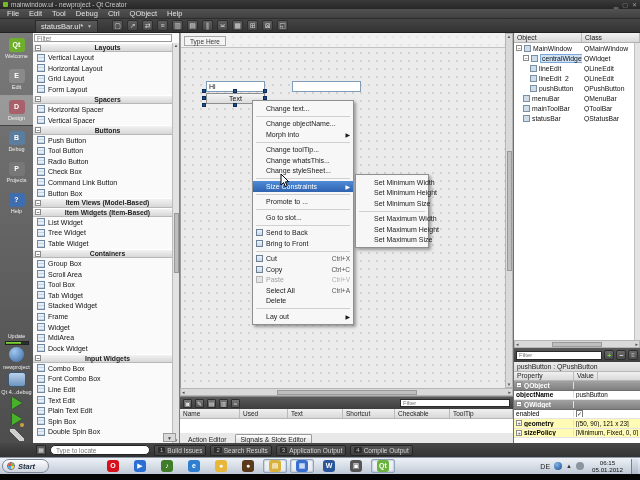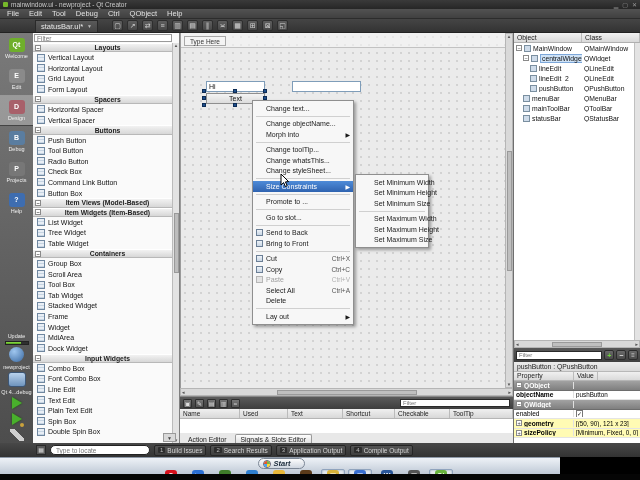--- a/index.html
+++ b/index.html
@@ -132,21 +132,21 @@
 
   
   #locatorbar{left:0;top:443px;width:640px;height:14px;background:linear-gradient(#484848,#333);display:flex;align-items:center;gap:4px;padding-left:36px;}
   #loc-btn{width:10px;height:10px;background:#5a5a5a;border:1px solid #2a2a2a;color:#ddd;font-size:6px;text-align:center;line-height:9px;}
   #loc-input{width:100px;height:10px;border:1px solid #222;border-radius:5px;background:#fff;font-size:6.5px;padding:0 5px;}
   .pane{height:11px;display:flex;align-items:center;gap:2px;background:linear-gradient(#555,#3e3e3e);border:1px solid #252525;border-radius:2px;padding:0 3px;}
   .pane .num{background:#2d2d2d;color:#bbb;font-size:6px;padding:0 2px;border-radius:1px;}
   .pane .lab{color:#d5d5d5;font-size:6.5px;white-space:nowrap;}
 
   
-  #taskbar{left:0;top:457px;width:560px;height:17px;background:linear-gradient(#eef2f7,#bfc9d6);border-top:1px solid #8e99a8;display:flex;align-items:center;flex-direction:column;}
+  #taskbar{left:0;top:457px;width:640px;height:17px;background:linear-gradient(#eef2f7,#bfc9d6);border-top:1px solid #8e99a8;display:flex;align-items:center;}
   #startbtn{margin-left:2px;width:47px;height:14px;border-radius:7px;background:linear-gradient(#fdfdfd,#cfd6e0);border:1px solid #7c8796;display:flex;align-items:center;gap:3px;padding:0 4px;}
   #startflag{width:8px;height:8px;border-radius:50%;overflow:hidden;display:grid;grid-template-columns:1fr 1fr;grid-template-rows:1fr 1fr;border:1px solid #667;}
   #startflag i:nth-child(1){background:#e4572e;}#startflag i:nth-child(2){background:#7cb342;}
   #startflag i:nth-child(3){background:#42a5f5;}#startflag i:nth-child(4){background:#fdd835;}
   #startbtn span{font-size:7.5px;font-weight:bold;font-style:italic;color:#203040;}
   #taskicons{display:flex;gap:3px;margin-left:52px;}
   .tico{width:24px;height:14px;border-radius:2px;display:flex;align-items:center;justify-content:center;}
   .tico.pressed{background:rgba(255,255,255,0.55);border:1px solid #8fa3bd;box-shadow:inset 0 0 2px #7d93ad;}
   .tico .g{width:12px;height:12px;border-radius:3px;color:#fff;font-size:7px;font-weight:bold;text-align:center;line-height:12px;}
   #tray{margin-left:auto;display:flex;align-items:center;gap:4px;padding-right:2px;}

